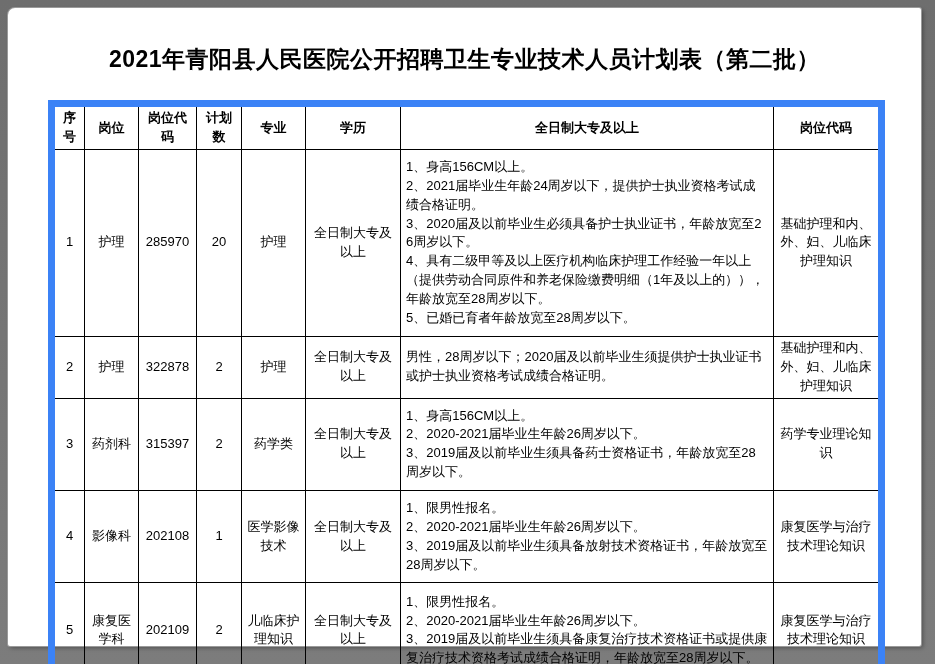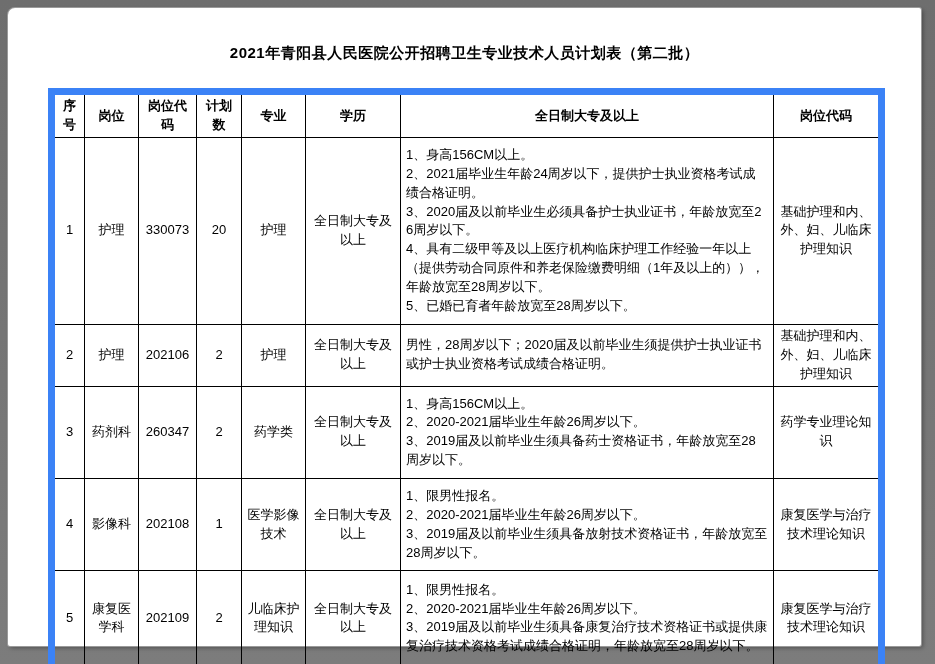--- a/index.html
+++ b/index.html
@@ -24,21 +24,21 @@
     width: 913px;
     height: 638px;
     background: #ffffff;
     border-radius: 7px 2px 2px 2px;
     box-shadow: 0 0 0 1px #9a9a9a, 2px 2px 4px rgba(0,0,0,0.35);
   }
   .title {
     margin: 0;
     padding-top: 36px;
     text-align: center;
-    font-size: 15px;
+    font-size: 23px;
     font-weight: bold;
     letter-spacing: 0.5px;
   }
   table {
     border-collapse: collapse;
     table-layout: fixed;
     margin: 25px 0 0 40px;
     width: 830px;
     border: 7px solid #3b82f6;
   }
@@ -98,45 +98,45 @@
           <th>专业</th>
           <th>学历</th>
           <th>全日制大专及以上</th>
           <th>岗位代码</th>
         </tr>
       </thead>
       <tbody>
           <tr>
             <td>1</td>
             <td>护理</td>
-            <td>330073</td>
+            <td>285970</td>
             <td>20</td>
             <td>护理</td>
             <td>全日制大专及以上</td>
             <td class="left">1、身高156CM以上。
 2、2021届毕业生年龄24周岁以下，提供护士执业资格考试成绩合格证明。
 3、2020届及以前毕业生必须具备护士执业证书，年龄放宽至26周岁以下。
 4、具有二级甲等及以上医疗机构临床护理工作经验一年以上（提供劳动合同原件和养老保险缴费明细（1年及以上的）），年龄放宽至28周岁以下。
 5、已婚已育者年龄放宽至28周岁以下。</td>
             <td>基础护理和内、外、妇、儿临床护理知识</td>
           </tr>
           <tr>
             <td>2</td>
             <td>护理</td>
-            <td>202106</td>
+            <td>322878</td>
             <td>2</td>
             <td>护理</td>
             <td>全日制大专及以上</td>
             <td class="left">男性，28周岁以下；2020届及以前毕业生须提供护士执业证书或护士执业资格考试成绩合格证明。</td>
             <td>基础护理和内、外、妇、儿临床护理知识</td>
           </tr>
           <tr>
             <td>3</td>
             <td>药剂科</td>
-            <td>260347</td>
+            <td>315397</td>
             <td>2</td>
             <td>药学类</td>
             <td>全日制大专及以上</td>
             <td class="left">1、身高156CM以上。
 2、2020-2021届毕业生年龄26周岁以下。
 3、2019届及以前毕业生须具备药士资格证书，年龄放宽至28周岁以下。</td>
             <td>药学专业理论知识</td>
           </tr>
           <tr>
             <td>4</td>

